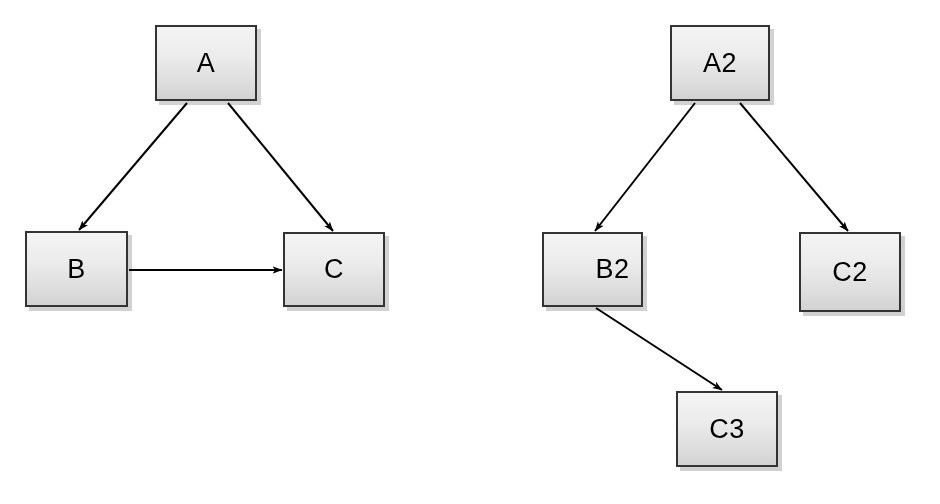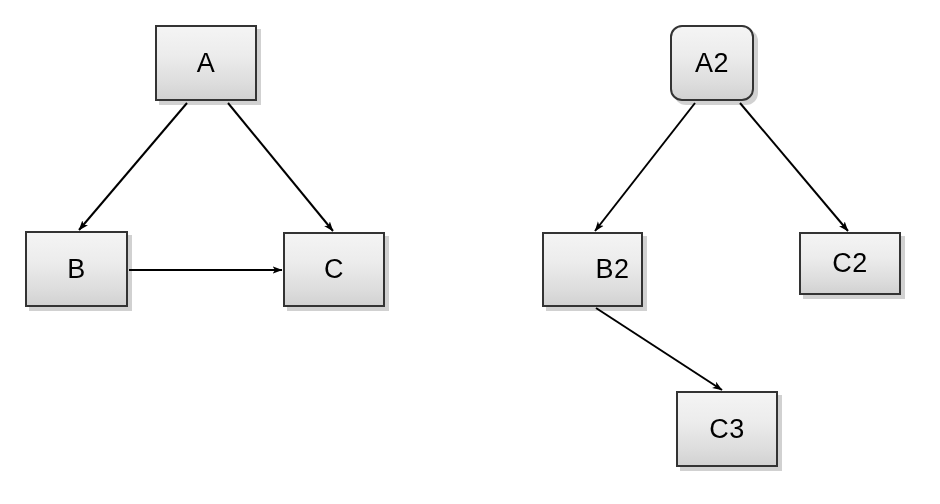--- a/index.html
+++ b/index.html
@@ -67,27 +67,27 @@
   <div id="nodes-group">
       <div class="node" style="left: 155px; top: 25px; width: 102px; height: 76px;">
         <span class="node-label">A</span>
       </div>
       <div class="node" style="left: 25px; top: 231px; width: 103px; height: 76px;">
         <span class="node-label">B</span>
       </div>
       <div class="node" style="left: 283px; top: 232px; width: 102px; height: 75px;">
         <span class="node-label">C</span>
       </div>
-      <div class="node" style="left: 670px; top: 25px; width: 84px; height: 76px; border-radius: 12px;">
+      <div class="node" style="left: 670px; top: 25px; width: 100px; height: 76px;">
         <span class="node-label">A2</span>
       </div>
       <div class="node" style="left: 542px; top: 232px; width: 101px; height: 75px; padding-left: 40px;">
         <span class="node-label">B2</span>
       </div>
-      <div class="node" style="left: 799px; top: 232px; width: 102px; height: 63px;">
+      <div class="node" style="left: 799px; top: 232px; width: 102px; height: 80px;">
         <span class="node-label">C2</span>
       </div>
       <div class="node" style="left: 676px; top: 391px; width: 102px; height: 76px; text-align: center;">
         <span class="node-label">C3</span>
       </div>
     </div>
 
 </div>
 
 </body></html>

